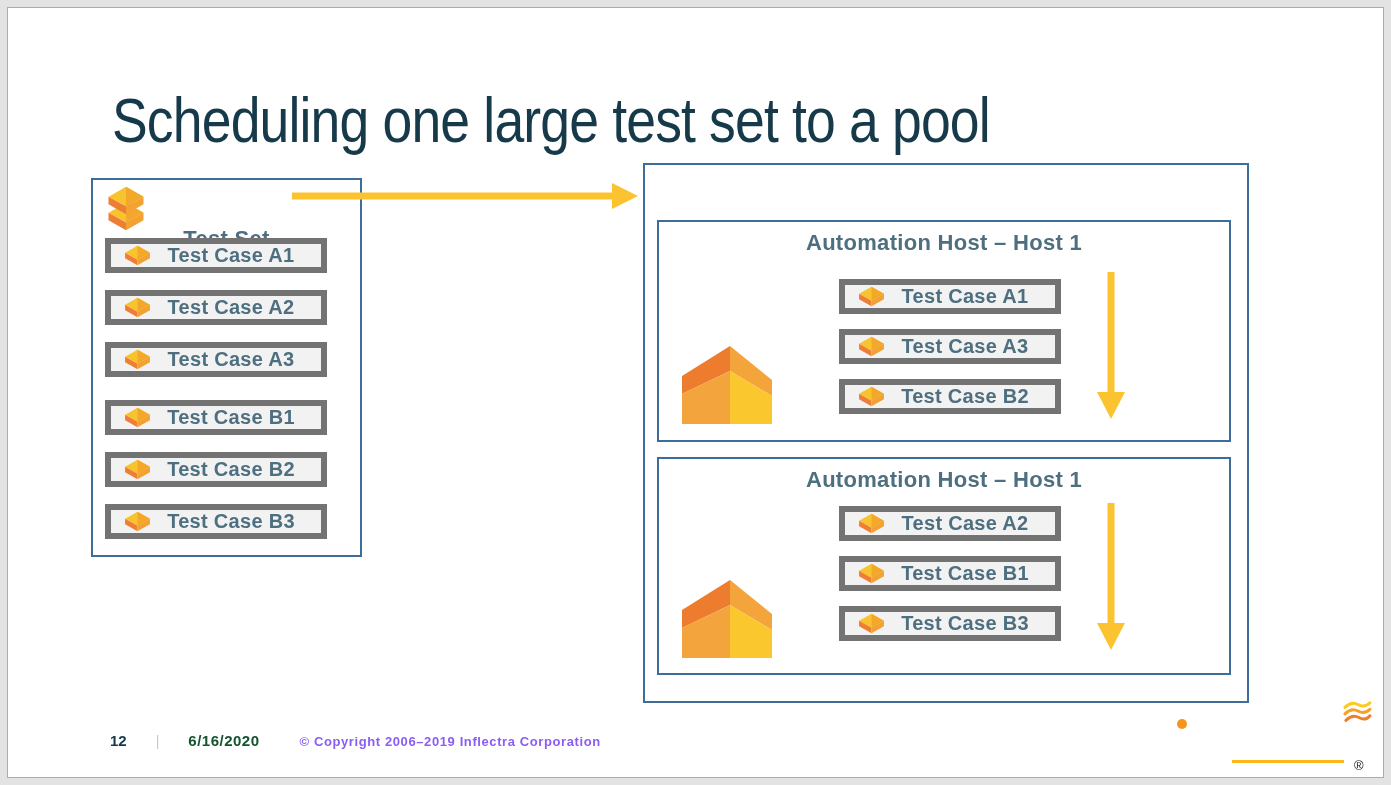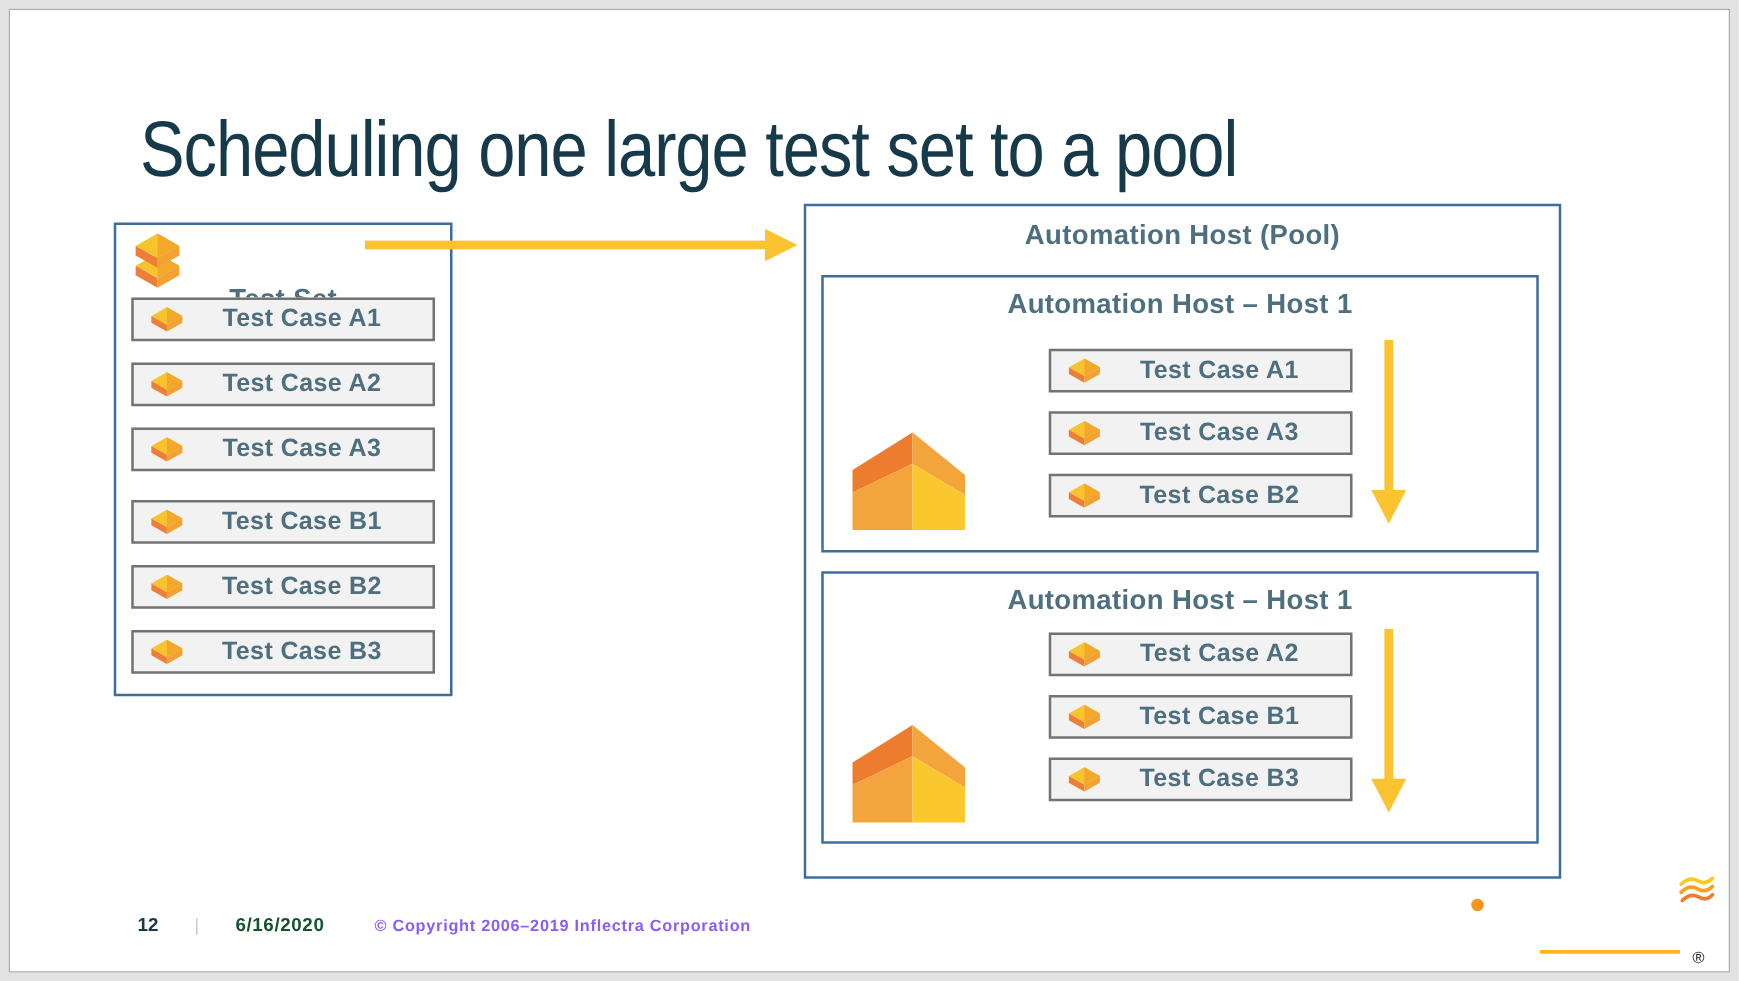--- a/index.html
+++ b/index.html
@@ -31,22 +31,22 @@
   .panel-title, .host-title {
     position:absolute; left:0; width:100%; text-align:center;
     font-size:22px; font-weight:bold; color:#4E6F80; letter-spacing:0.3px;
     white-space:nowrap;
   }
   .test-set-panel .panel-title { top:14px;margin-top:32px; }
   .pool-panel .panel-title { top:10px; }
   .test-set-icon { position:absolute; left:14px; top:6px; }
   
   .row {
-    width:243px; height:35px; background:#F2F2F2;
-    border:2px solid #737373;
+    width:222px; height:35px; background:#F2F2F2;
+    border:6px solid #737373;
     display:flex; align-items:center;
   }
   .row .box-icon { margin-left:13px; flex:0 0 auto; }
   .row .row-label {
     flex:1; text-align:center; padding-right:10px;
     font-size:20px; font-weight:bold; color:#4E6F80; letter-spacing:0.3px;
     white-space:nowrap;
   }
   .ts-rows {
     position:absolute; left:12px; top:58px;
@@ -194,21 +194,20 @@
       </div>
     </div>
   </div>
 
   <svg class="flow-arrow" width="346" height="28" viewBox="0 0 346 28">
     <rect x="0" y="10.5" width="322" height="7" fill="#FBC32F"></rect>
     <polygon points="320,1 320,27 346,14" fill="#FBC32F"></polygon>
   </svg>
 
   <div class="panel pool-panel">
-    <div class="panel-title">Automation Host (Pool)</div>
 
     <div class="host-box host-box-0">
       <div class="host-title">Automation Host – Host 1</div>
       <svg class="host-house" viewBox="0 0 106 82" width="106" height="82">
         <polygon points="51,2 3,32 3,50 51,27" fill="#EE7C2F"></polygon>
         <polygon points="51,2 93,36 93,52 51,27" fill="#F3A43A"></polygon>
         <polygon points="3,50 51,27 51,80 3,80" fill="#F4A43C"></polygon>
         <polygon points="93,52 51,27 51,80 93,80" fill="#FBC72E"></polygon>
       </svg>
       <div class="host-rows">

